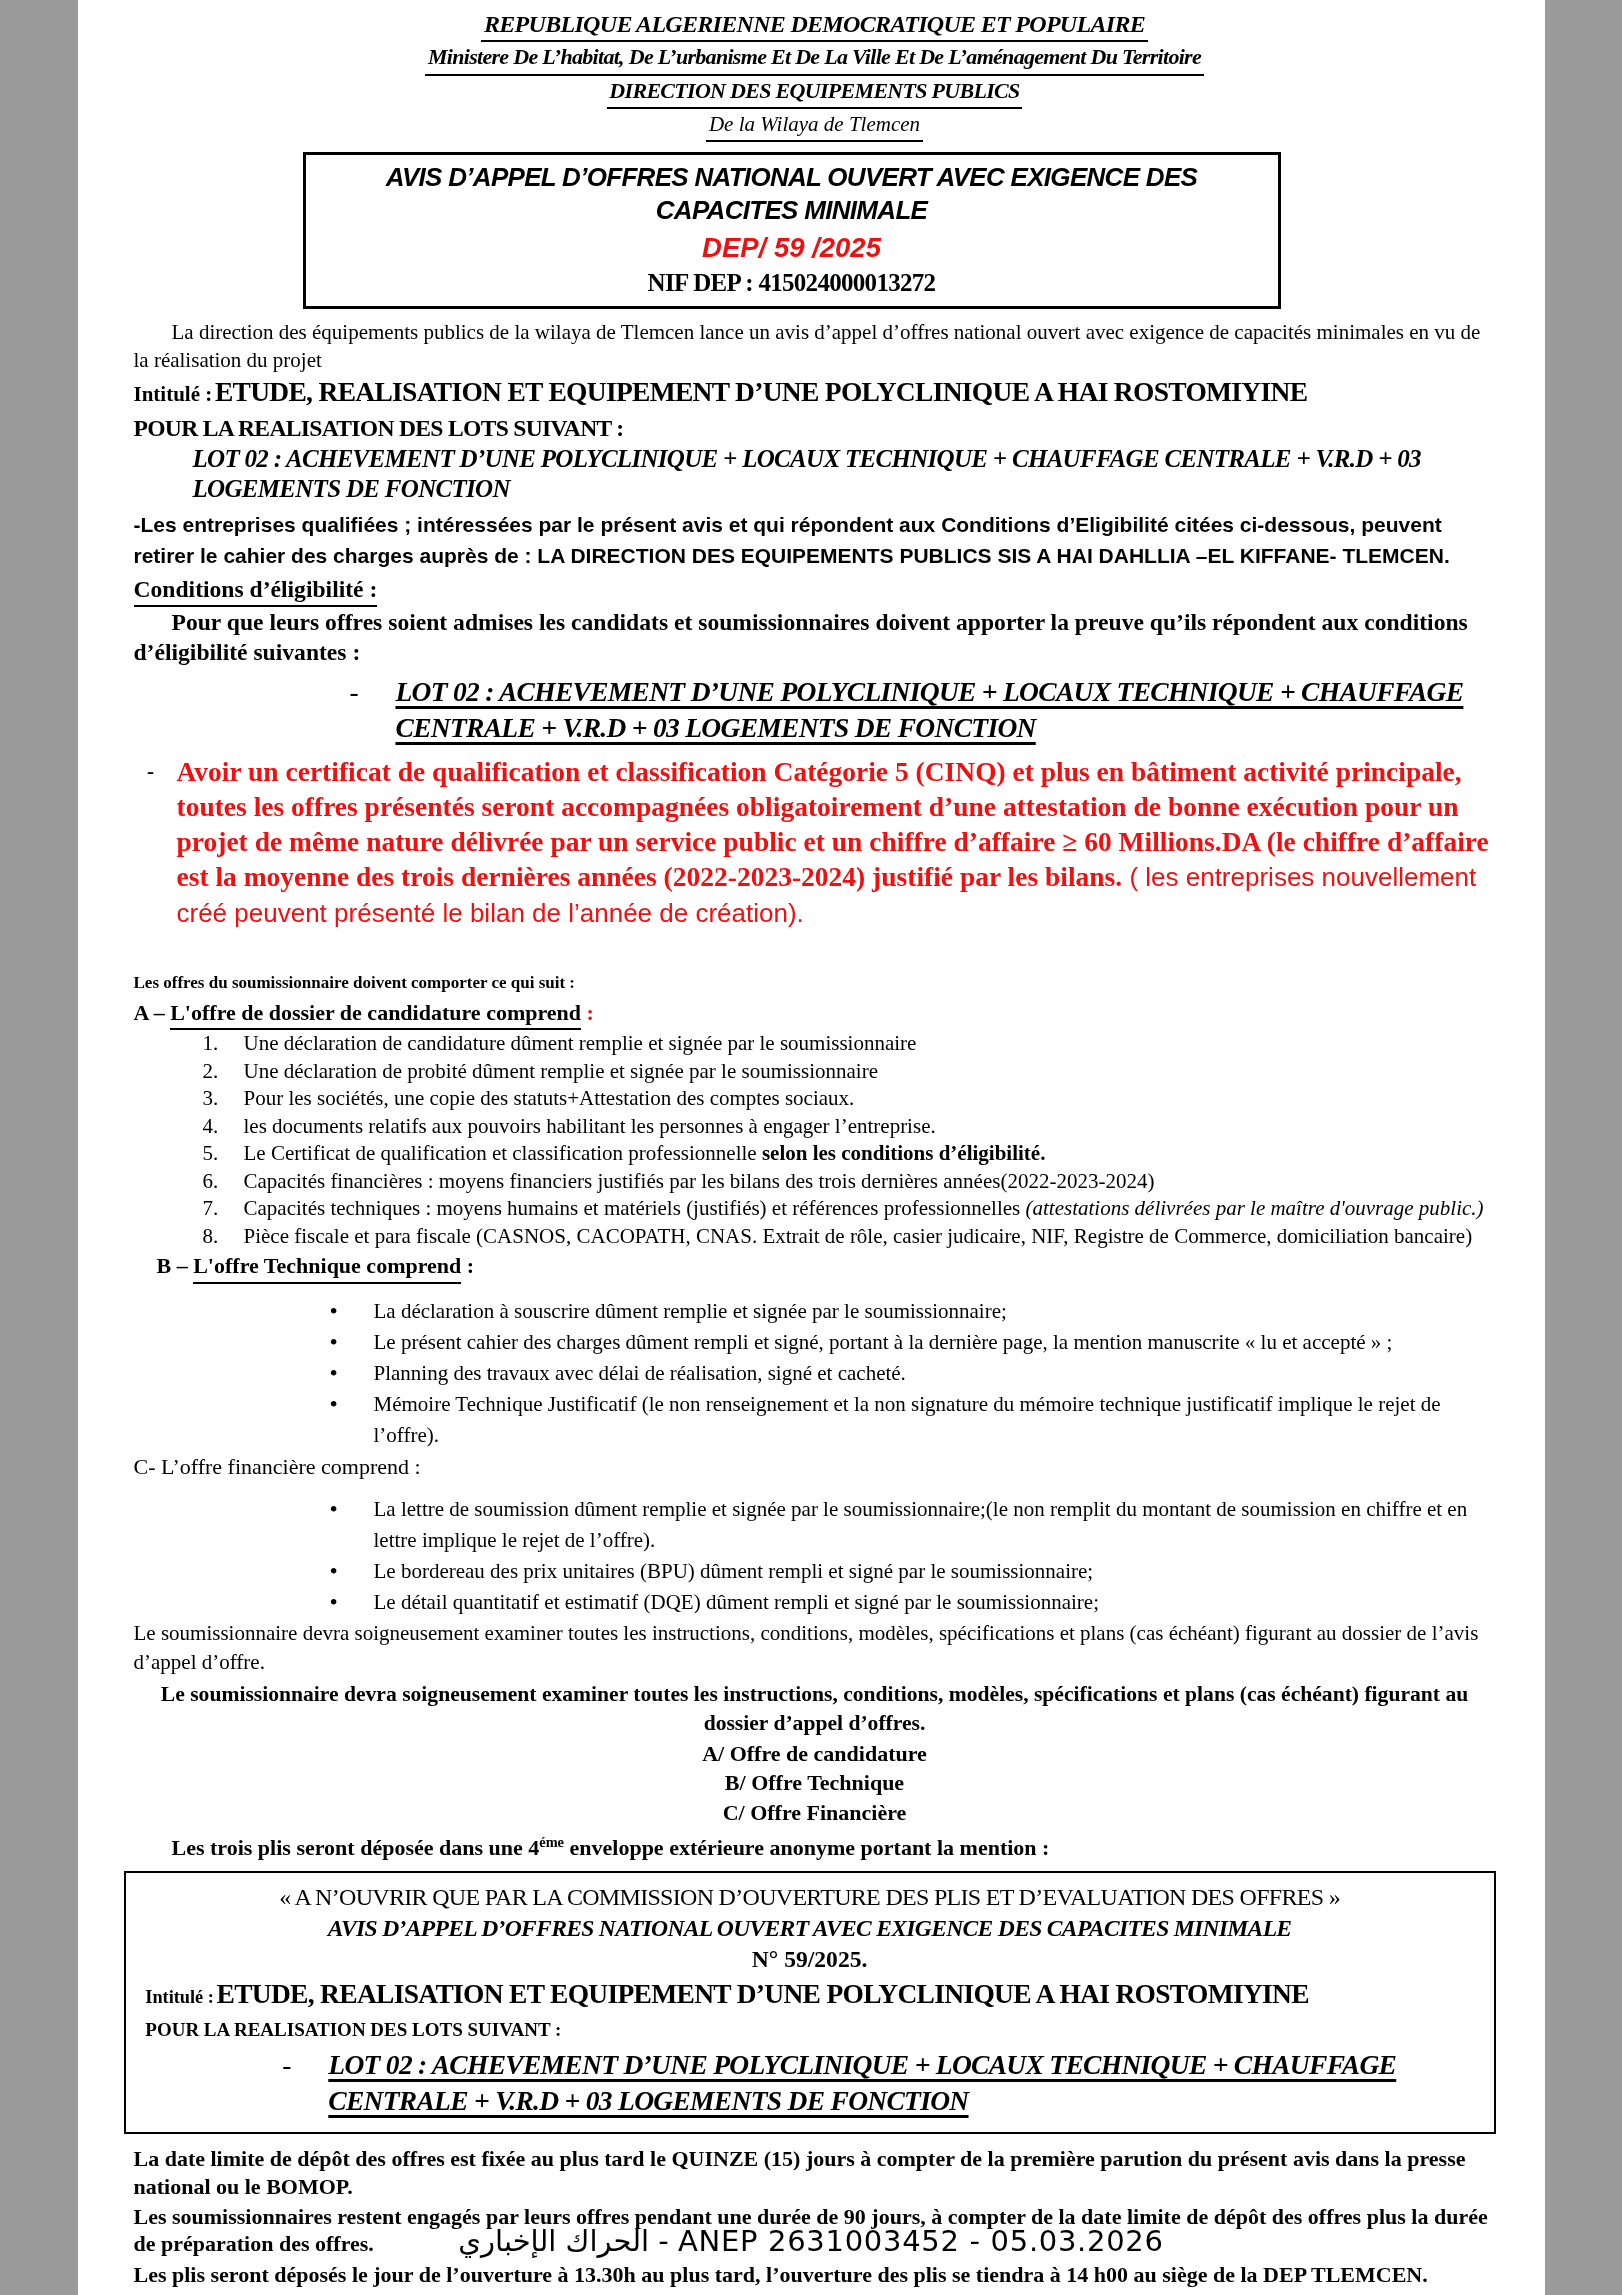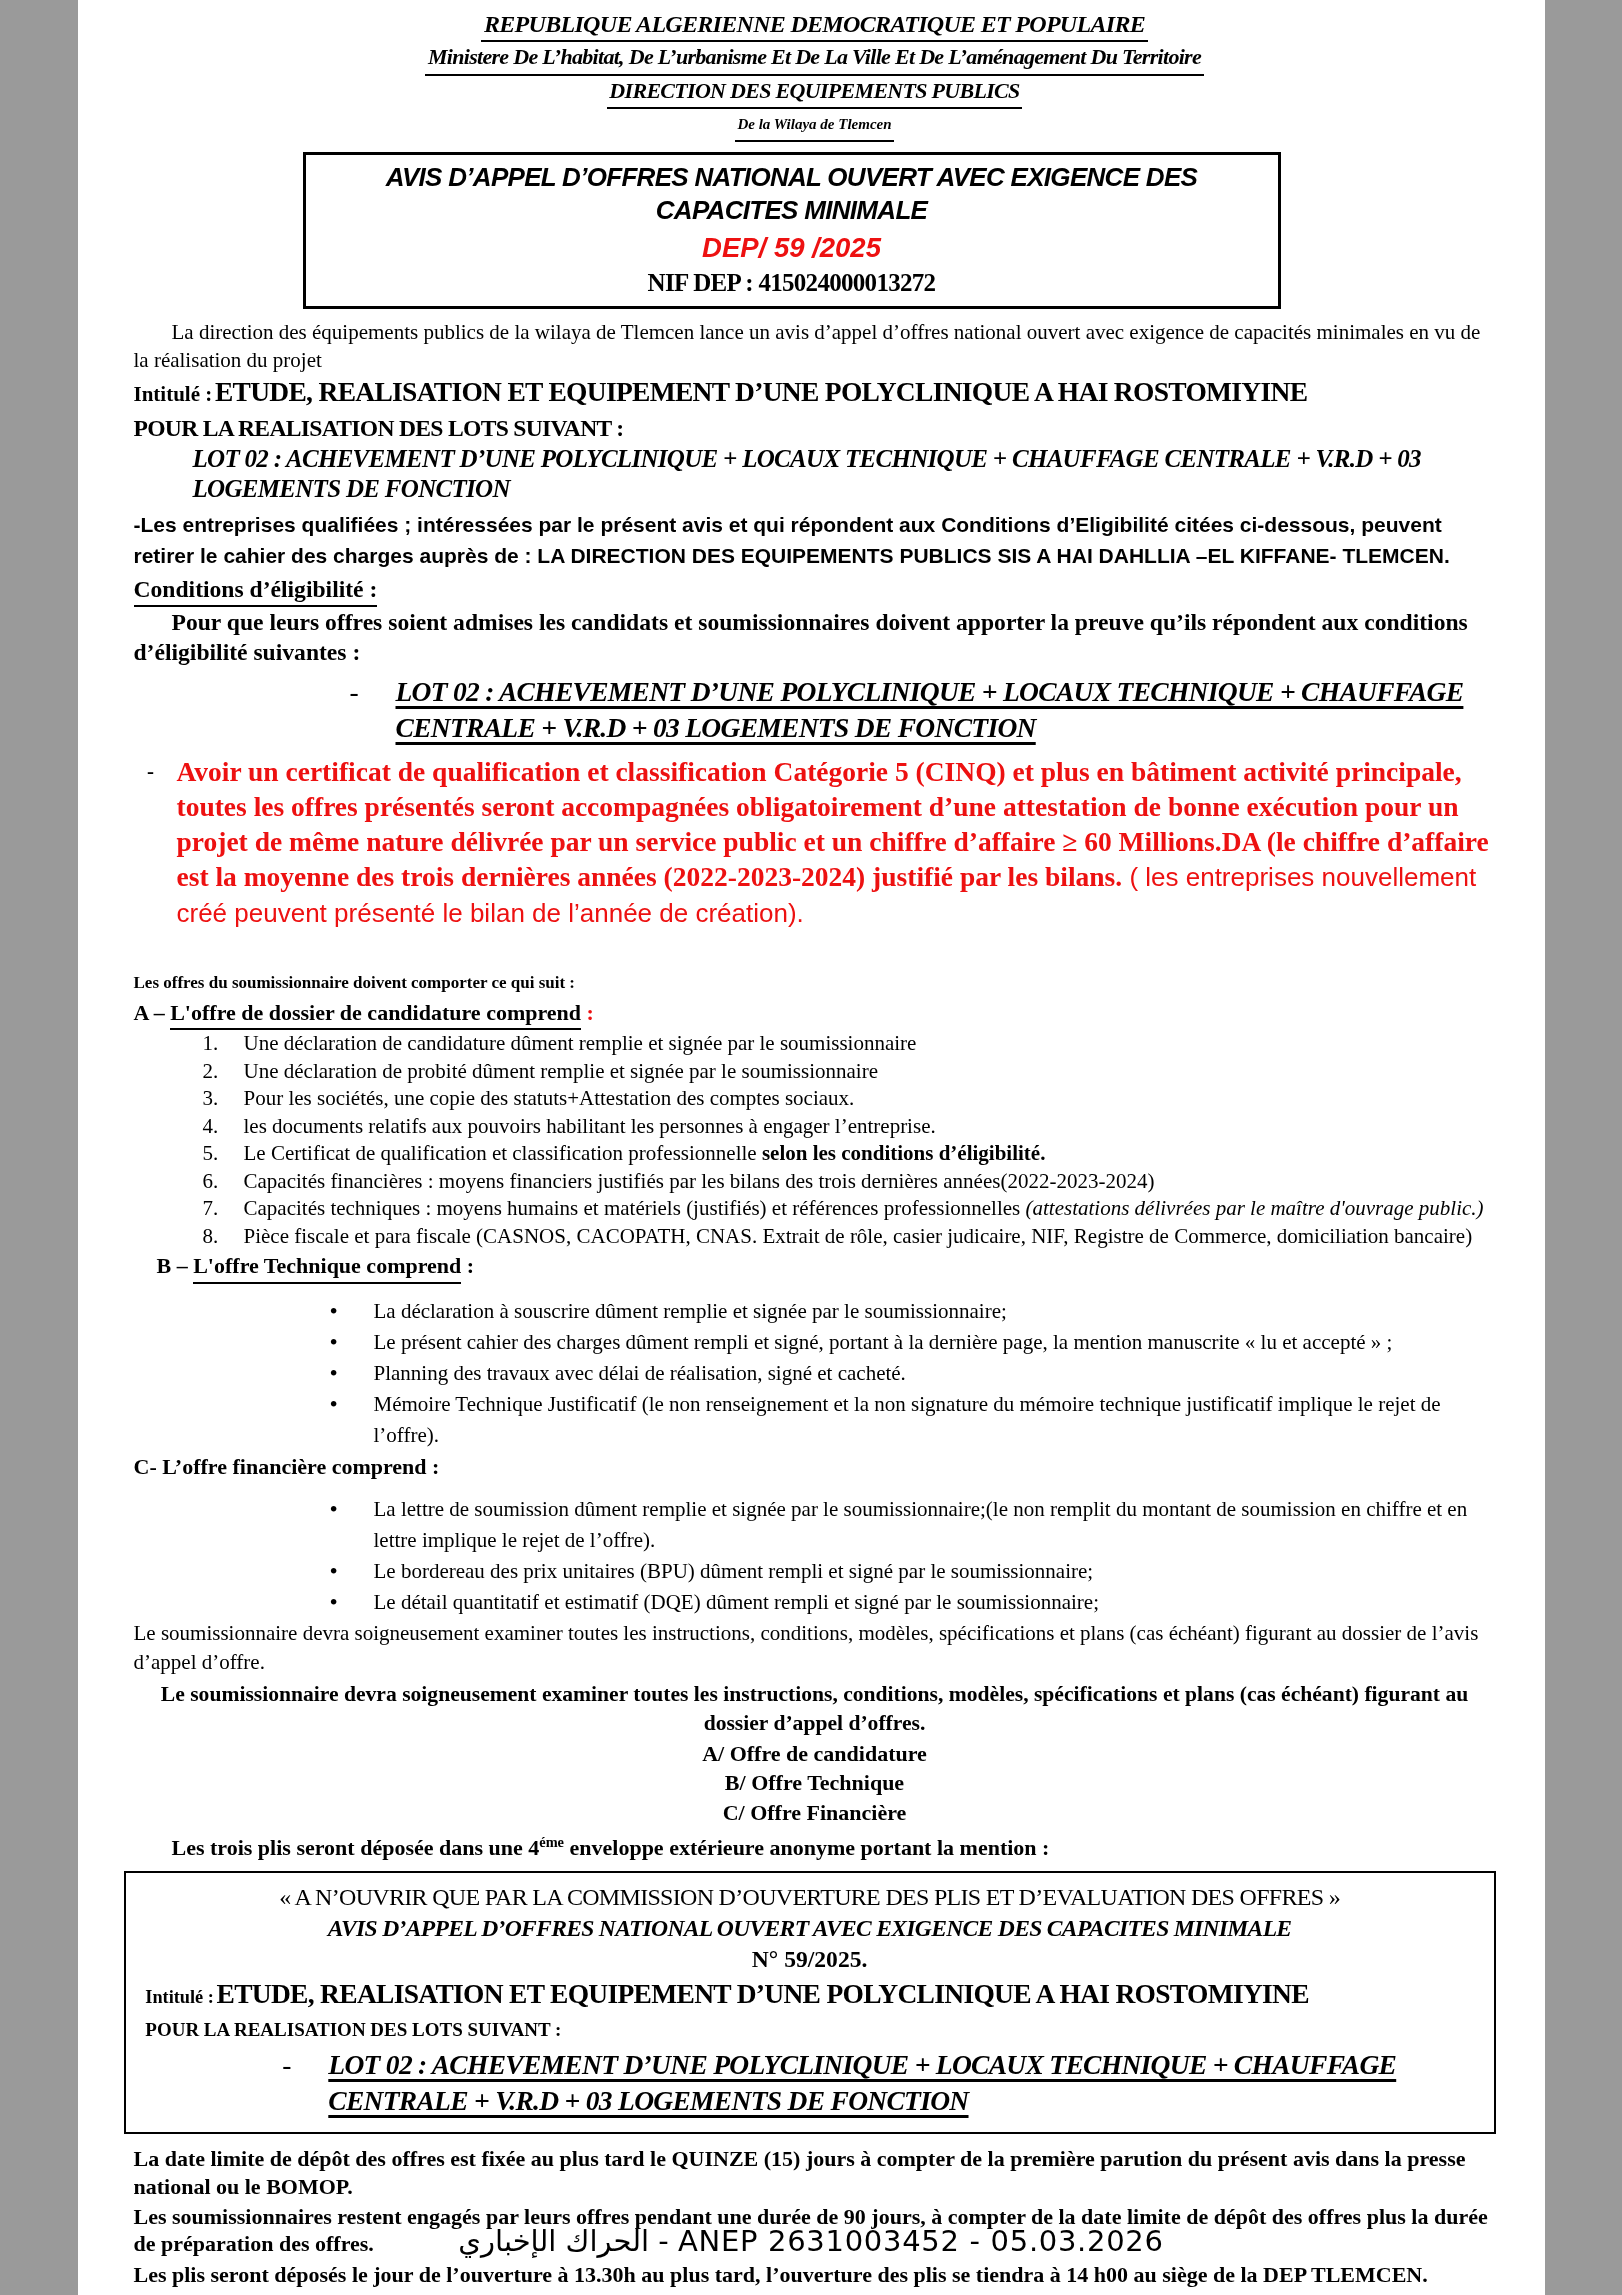--- a/index.html
+++ b/index.html
@@ -13,21 +13,21 @@
     color:#000;
     box-sizing:border-box;
     padding:9px 49px 0 56px;
   }
   
   .hdr{text-align:center;line-height:30px;}
   .hdr .hl{display:inline-block;border-bottom:2.6px solid #000;padding:0 2.6px 1.3px 2.6px;}
   .h1{font-size:24px;font-weight:bold;font-style:italic;letter-spacing:-0.7px;}
   .h2{font-size:22px;font-weight:bold;font-style:italic;letter-spacing:-0.7px;}
   .h3{font-size:22px;font-weight:bold;font-style:italic;letter-spacing:-0.7px;}
-  .h4{font-size:15px;font-weight:bold;font-style:italic;}
+  .h4{font-size:21px;font-weight:normal;font-style:italic;}
   
   .box1{
     margin:10.5px 216px 0 170px;
     border:2.6px solid #000;
     outline:0.7px solid #000;
     text-align:center;
     padding:6.5px 6.5px 7.9px 6.5px;
   }
   .box1 .avis{font-family:"Liberation Sans",sans-serif;font-weight:bold;font-style:italic;font-size:26px;line-height:33px;letter-spacing:-0.7px;}
   .box1 .dep{font-family:"Liberation Sans",sans-serif;font-weight:bold;font-style:italic;font-size:27.5px;line-height:34px;margin-top:3.9px;color:#ed1111;}
@@ -57,21 +57,21 @@
   ol.items{margin:0 0 0 69px;padding:0;counter-reset:li;list-style:none;}
   ol.items li{counter-increment:li;font-size:21px;line-height:27.5px;padding-left:41px;position:relative;}
   ol.items li::before{content:counter(li) ".";position:absolute;left:0;}
   .bb{font-weight:bold;}
   .it{font-style:italic;}
   .secB{font-weight:bold;font-size:22px;line-height:31px;margin-left:23px;}
   .secB .hl{display:inline-block;border-bottom:2.6px solid #000;padding-bottom:0.7px;}
   ul.bul{margin:12px 0 0 196px;padding:0;list-style:none;}
   ul.bul li{font-size:21px;line-height:31px;padding-left:44px;position:relative;}
   ul.bul li::before{content:"\2022";position:absolute;left:0;font-size:23.6px;}
-  .secC{font-weight:bold;font-size:22px;line-height:31px;}
+  .secC{font-weight:normal;font-size:22px;line-height:31px;}
   .exam{font-size:21px;line-height:29px;margin-top:1.3px;}
   .examb{font-weight:bold;font-size:21.6px;line-height:29.4px;text-align:center;margin-top:2.6px;}
   .depos{font-weight:bold;font-size:22px;line-height:29.4px;text-indent:38px;margin-top:1.3px;}
   .pli{font-weight:bold;font-size:22px;line-height:29.4px;text-align:center;}
   .troisplis{font-weight:bold;font-size:22px;line-height:31px;text-indent:38px;}
   .troisplis sup{font-size:14.4px;}
   
   .box2{border:2.6px solid #000;margin:7.9px 0 0 -9.8px;padding:9.2px 19.6px 13px 19.6px;}
   .box2 .c1{font-weight:normal;font-size:24px;line-height:31px;text-align:center;letter-spacing:-0.7px;}
   .box2 .c2{font-weight:bold;font-style:italic;font-size:23.6px;line-height:31px;text-align:center;letter-spacing:-0.7px;}

